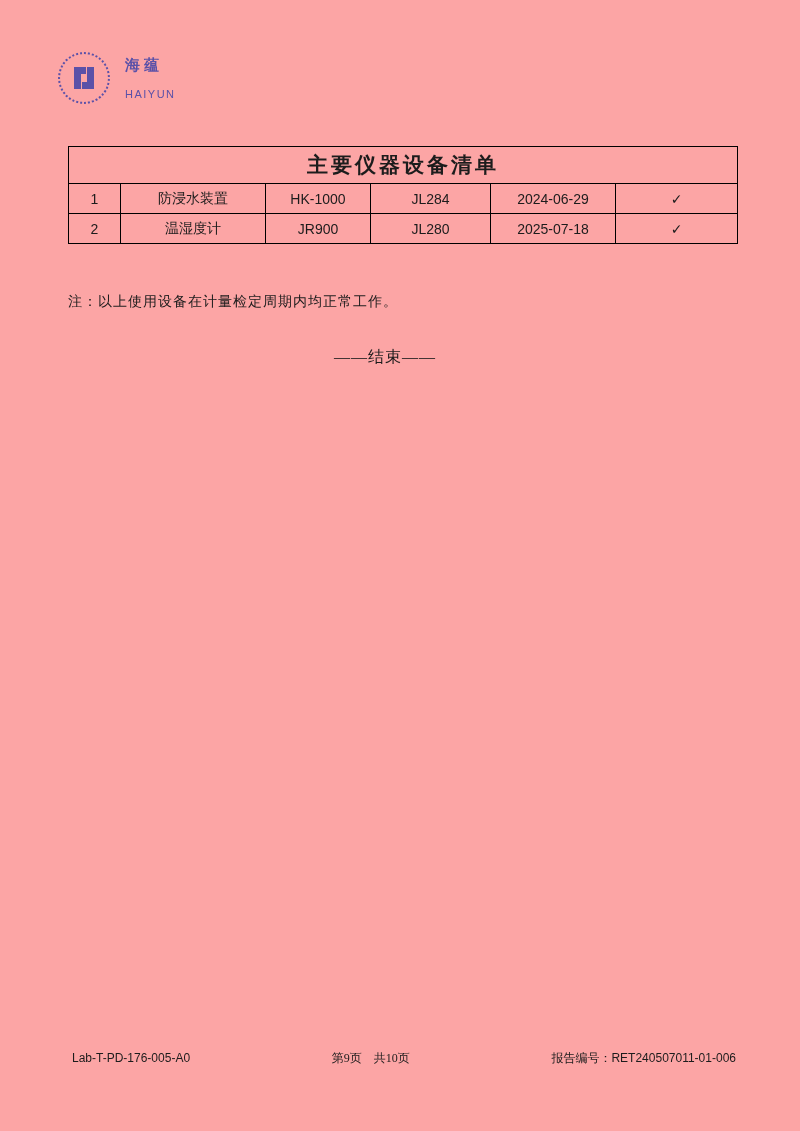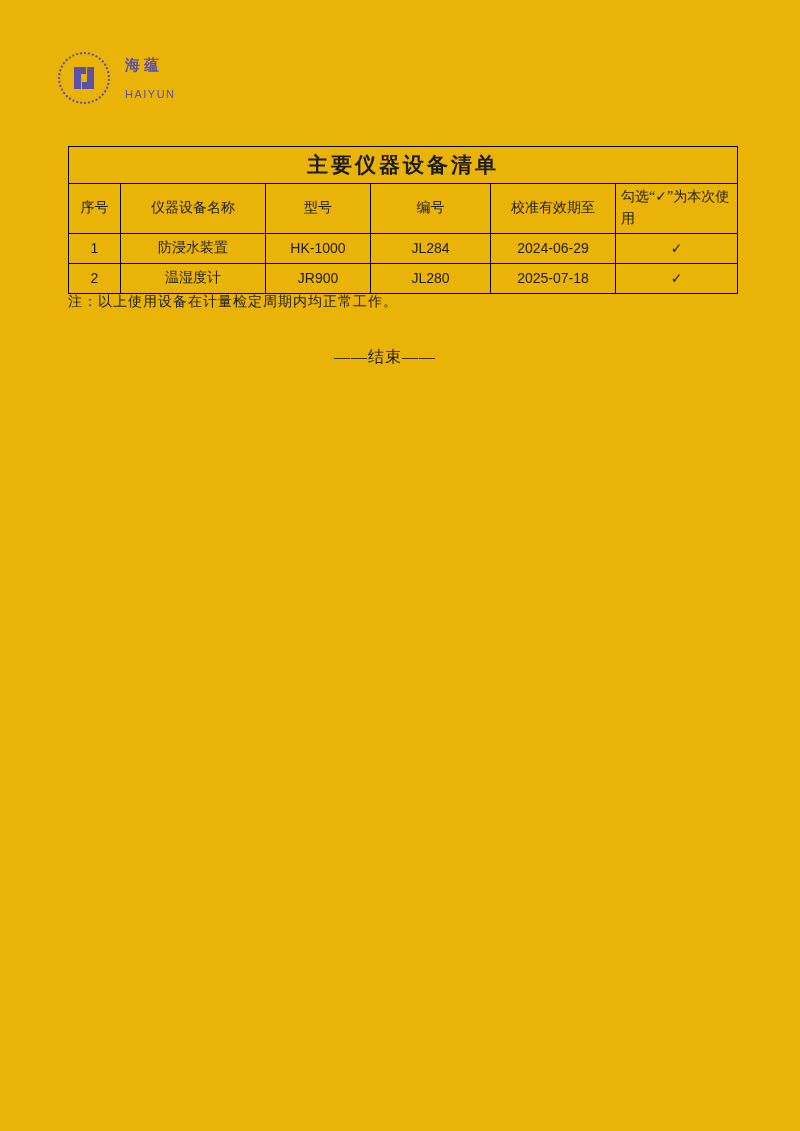--- a/index.html
+++ b/index.html
@@ -1,20 +1,20 @@
 <!DOCTYPE html>
 <html style="--brand: #5b51a8;"><head>
 <meta charset="utf-8">
 <style>
   * { margin:0; padding:0; box-sizing:border-box; }
   html,body { background:#ffffff; }
   body { font-family:"Liberation Sans","DejaVu Sans",sans-serif; color:#1c1c1c; }
   .page {
     position:relative; width:800px; height:1131px; margin:0 auto;
-    background:#eab308; overflow:hidden;
+    background:#fca5a5; overflow:hidden;
   }
 
   
   .logo { position:absolute; left:58px; top:52px; display:flex; align-items:center; gap:15px; }
   .logo-circle {
     width:52px; height:52px; border:2px dotted var(--brand,#5b51a8);
     border-radius:50%; display:flex; align-items:center; justify-content:center;
   }
   .logo-circle svg { display:block; }
   .logo-text { display:flex; flex-direction:column; justify-content:center; }
@@ -89,28 +89,20 @@
       <col style="width:145px">
       <col style="width:105px">
       <col style="width:120px">
       <col style="width:125px">
       <col style="width:122px">
     </colgroup>
     <tbody>
       <tr>
         <th class="tbl-title" colspan="6">主要仪器设备清单</th>
       </tr>
-      <tr class="hdr">
-        <th>序号</th>
-        <th>仪器设备名称</th>
-        <th>型号</th>
-        <th>编号</th>
-        <th>校准有效期至</th>
-        <th class="check-col">勾选“✓”为本次使用</th>
-      </tr>
       <tr class="data">
         <td>1</td>
         <td class="cjk">防浸水装置</td>
         <td>HK-1000</td>
         <td>JL284</td>
         <td>2024-06-29</td>
         <td>✓</td>
       </tr>
       <tr class="data">
         <td>2</td>
@@ -120,14 +112,19 @@
         <td>2025-07-18</td>
         <td>✓</td>
       </tr>
     </tbody>
   </table>
 
   <p class="note">注：以上使用设备在计量检定周期内均正常工作。</p>
 
   <p class="end-marker">——结束——</p>
 
+  <div class="footer">
+    <span>Lab-T-PD-176-005-A0</span>
+    <span class="cjk">第9页　共10页</span>
+    <span>报告编号：RET240507011-01-006</span>
+  </div>
 
 </div>
 
 </body></html>

